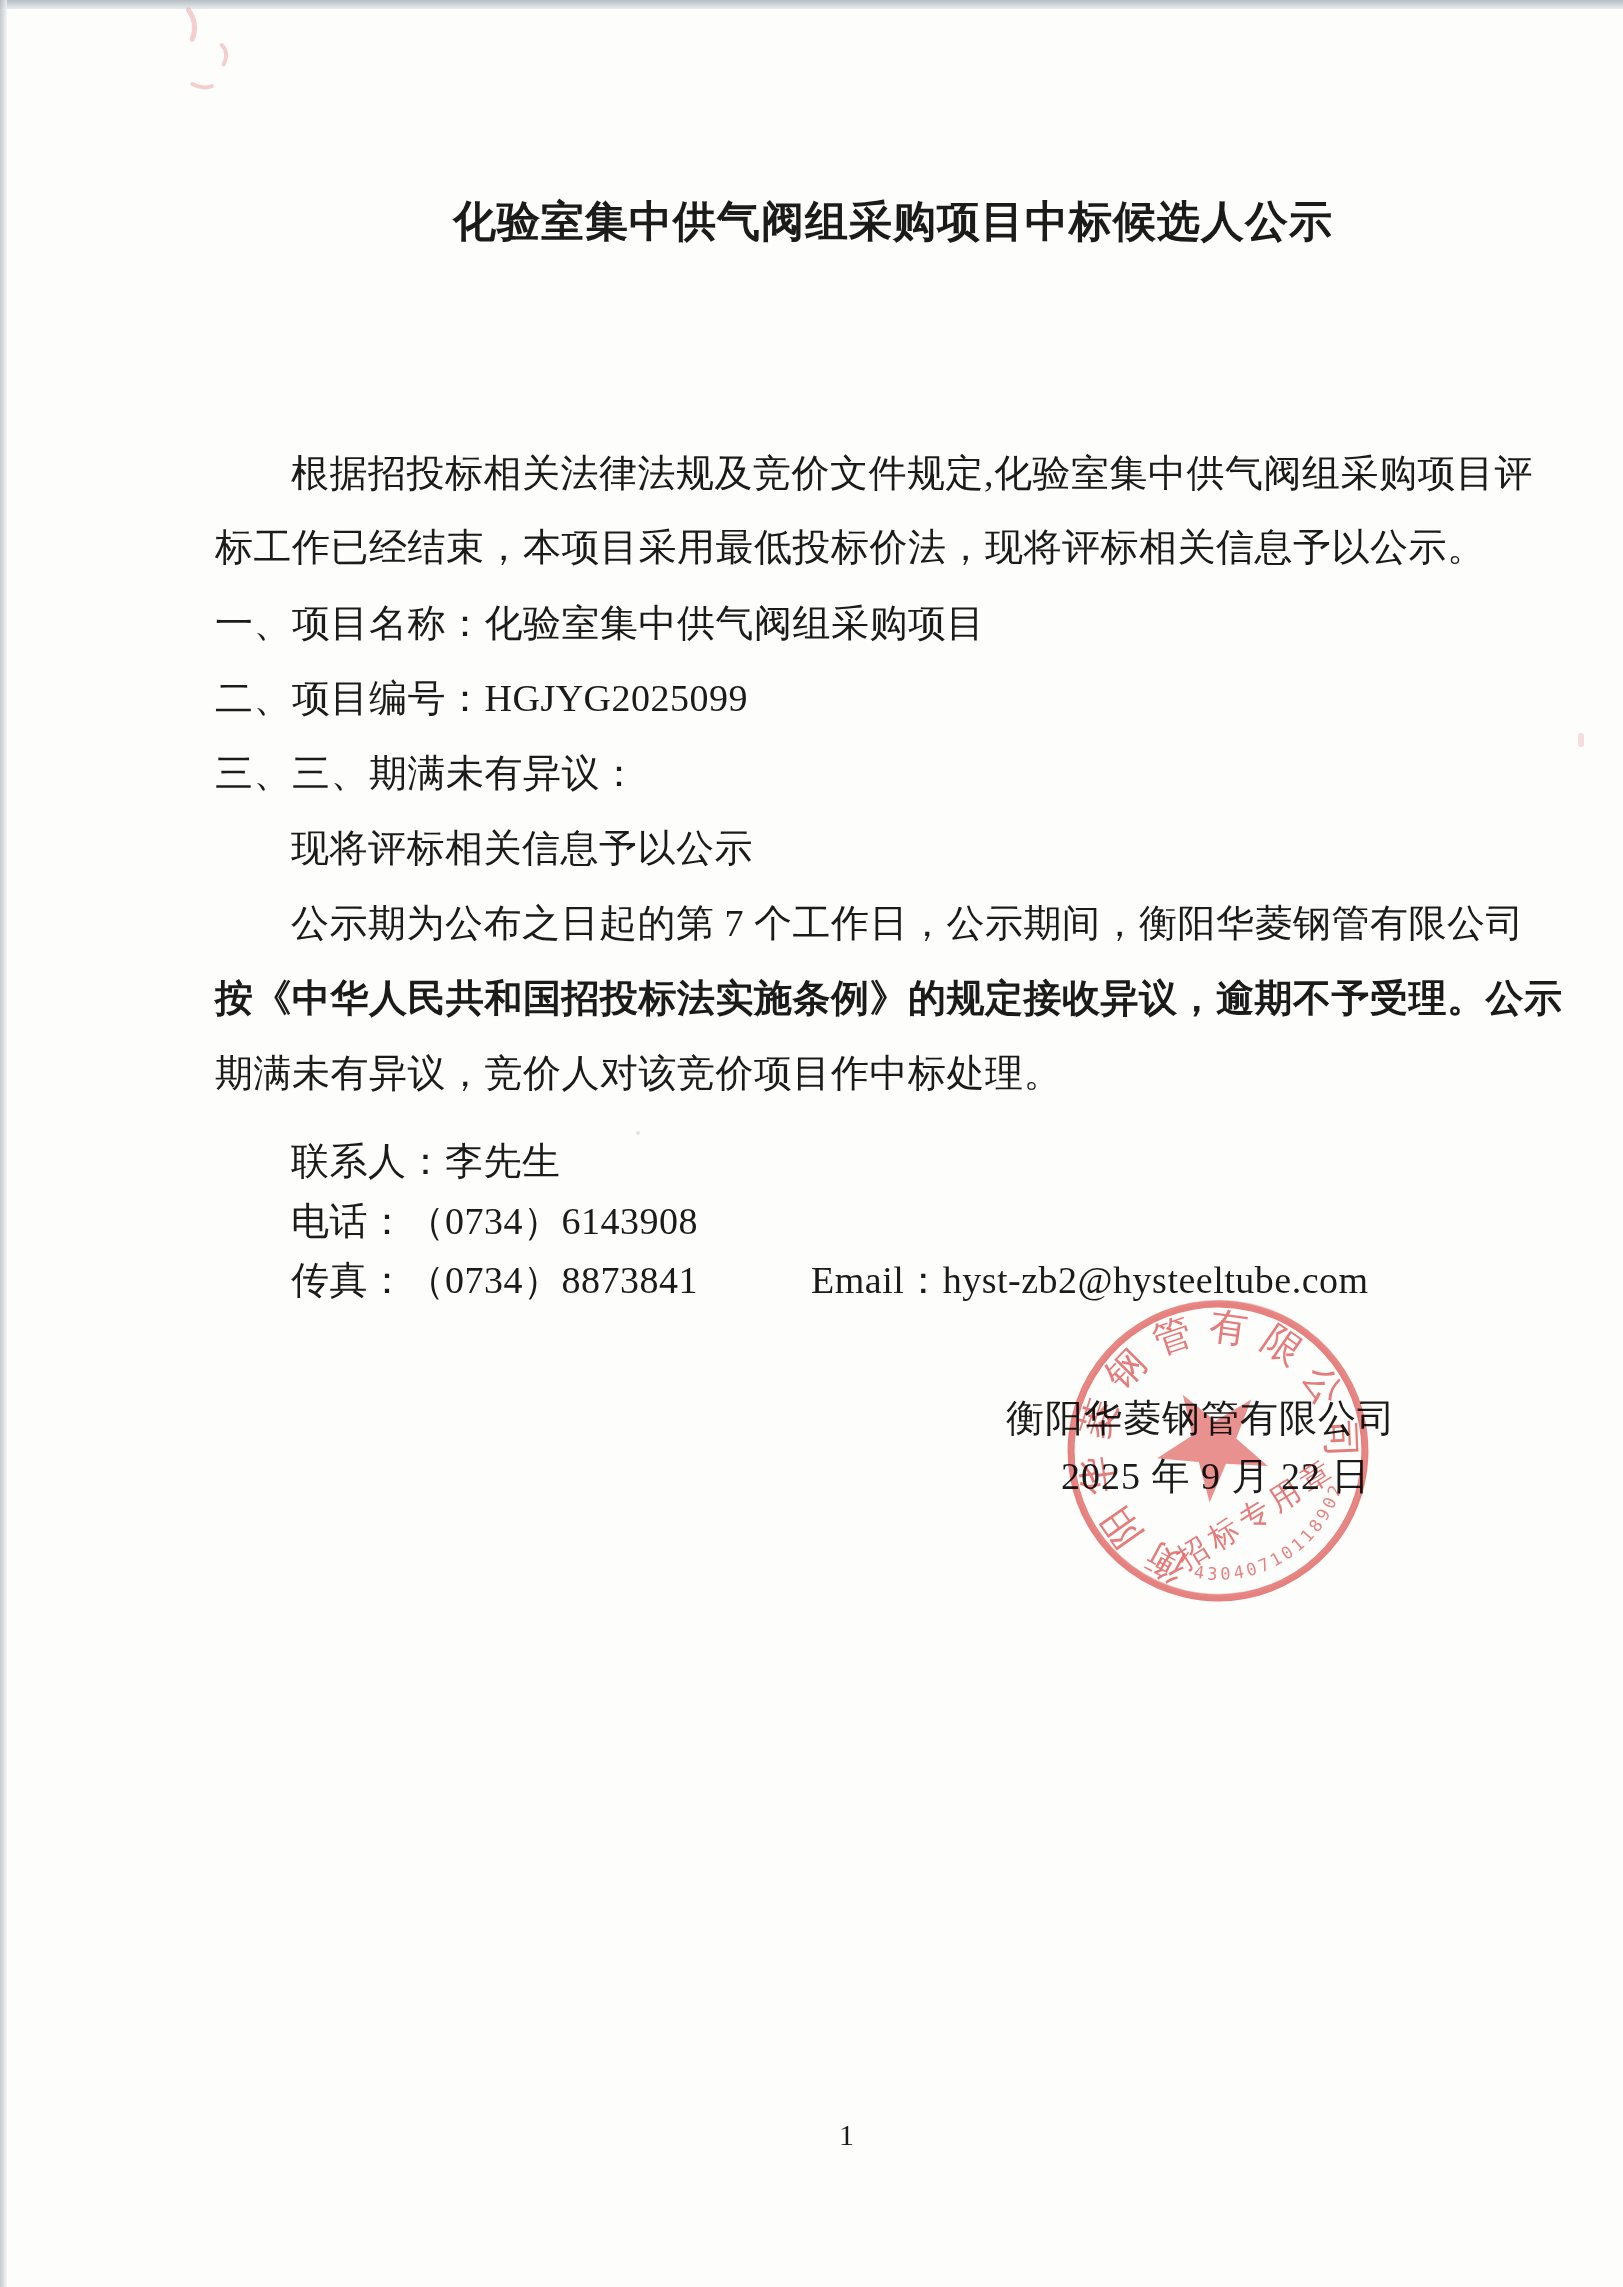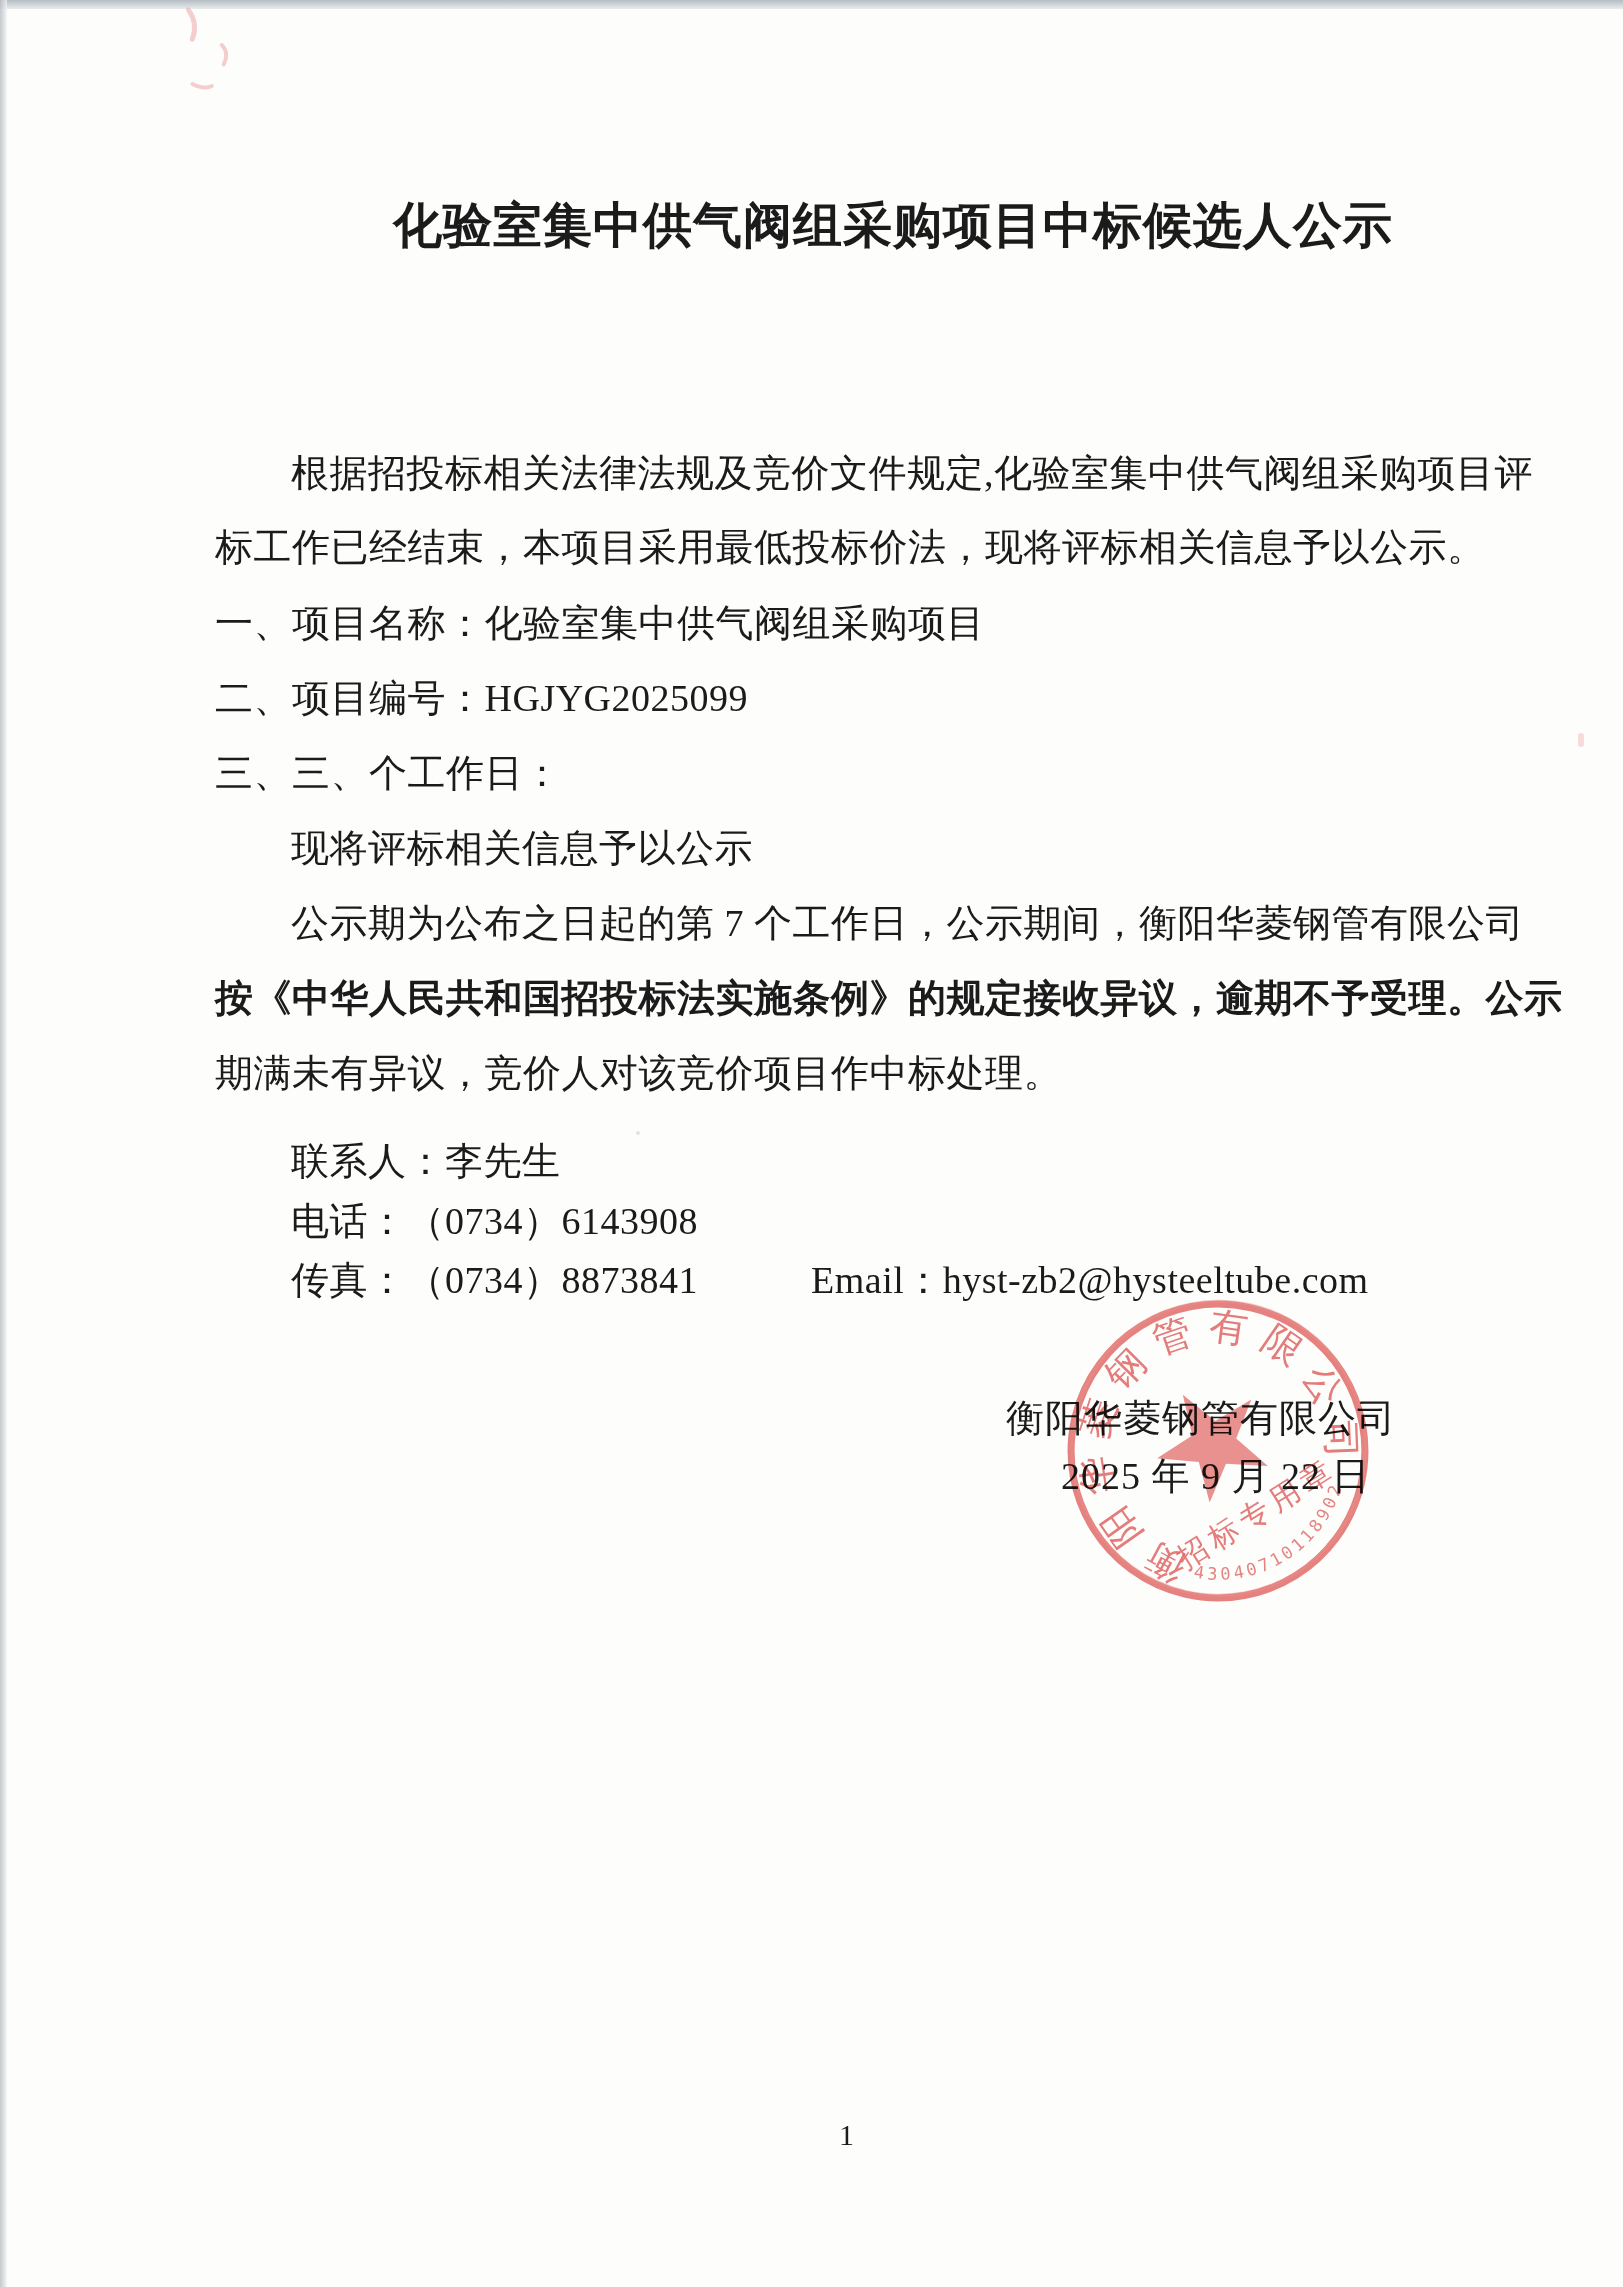--- a/index.html
+++ b/index.html
@@ -13,21 +13,21 @@
   }
   
   .edge-top{position:absolute;left:0;top:0;width:100%;height:8.8px;
     background:linear-gradient(#a9b2b9,#e4e8ea);opacity:.85;}
   .edge-left{position:absolute;left:0;top:0;width:6.8px;height:100%;
     background:linear-gradient(90deg,#b6bdc3,#f2f3f4);opacity:.8;}
   .artifact-dot{position:absolute;border-radius:50%;}
 
   .doc-title{
     position:absolute;left:215px;top:193px;width:1356px;
-    text-align:center;font-size:49px;font-weight:bold;
+    text-align:center;font-size:43px;font-weight:bold;
     letter-spacing:1px;white-space:nowrap;
   }
   .line{
     position:absolute;font-size:38px;line-height:1.2;
     white-space:nowrap;letter-spacing:0.5px;
   }
   .sig{position:absolute;font-size:38px;white-space:nowrap;letter-spacing:1px;}
   .page-num{position:absolute;left:839px;top:2118px;font-size:30px;}
   .stamp-wrap{
     position:absolute;left:1057px;top:1290px;width:322px;height:322px;
@@ -49,21 +49,21 @@
   </svg>
   <div class="artifact-dot" style="left:636px;top:1131px;width:3.9px;height:3.9px;background:#cdd2d6;opacity:.6;"></div>
   <div class="artifact-dot" style="left:1578px;top:733px;width:5.9px;height:13.7px;background:#f0bdbc;opacity:.5;border-radius:2.9px;"></div>
 
   <div class="doc-title">化验室集中供气阀组采购项目中标候选人公示</div>
 
   <div class="line" style="left:291px;top:451px;">根据招投标相关法律法规及竞价文件规定,化验室集中供气阀组采购项目评</div>
   <div class="line" style="left:215px;top:525px;">标工作已经结束，本项目采用最低投标价法，现将评标相关信息予以公示。</div>
   <div class="line" style="left:215px;top:601px;text-align:center;">一、项目名称：化验室集中供气阀组采购项目</div>
   <div class="line" style="left:215px;top:676px;">二、项目编号：HGJYG2025099</div>
-  <div class="line" style="left:215px;top:751px;">三、三、个工作日：</div>
+  <div class="line" style="left:215px;top:751px;">三、三、期满未有异议：</div>
   <div class="line" style="left:291px;top:826px;">现将评标相关信息予以公示</div>
   <div class="line" style="left:291px;top:901px;">公示期为公布之日起的第 7 个工作日，公示期间，衡阳华菱钢管有限公司</div>
   <div class="line" style="left:215px;top:976px;font-weight:bold;">按《中华人民共和国招投标法实施条例》的规定接收异议，逾期不予受理。公示</div>
   <div class="line" style="left:215px;top:1051px;">期满未有异议，竞价人对该竞价项目作中标处理。</div>
 
   <div class="line" style="left:291px;top:1139px;">联系人：李先生</div>
   <div class="line" style="left:291px;top:1199px;">电话：（0734）6143908</div>
   <div class="line" style="left:291px;top:1258px;">传真：（0734）8873841</div>
   <div class="line" style="left:811px;top:1258px;">Email：hyst-zb2@hysteeltube.com</div>
 

